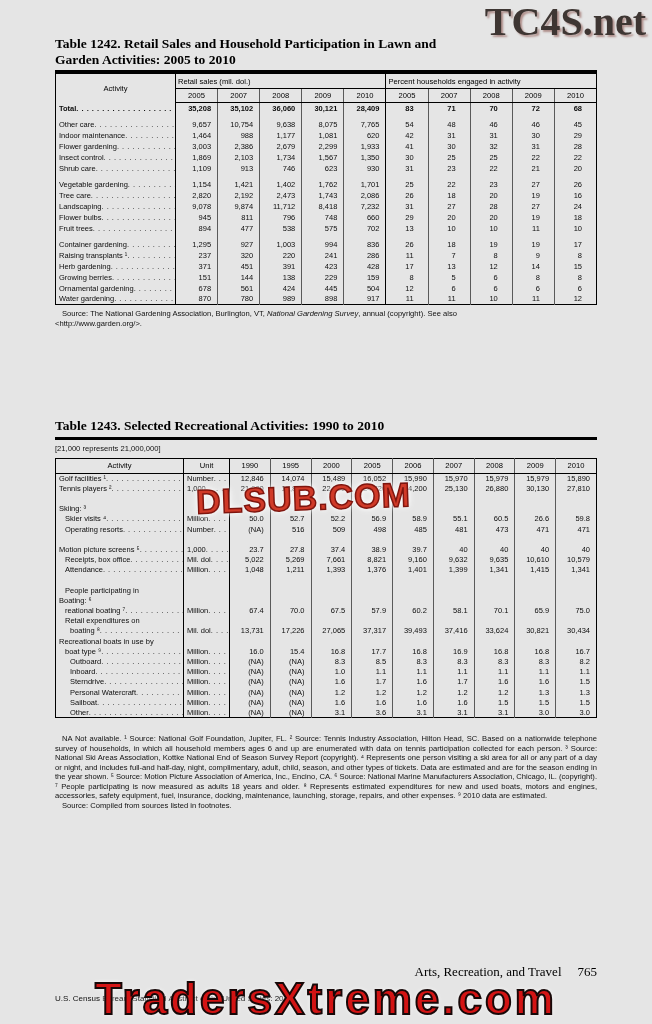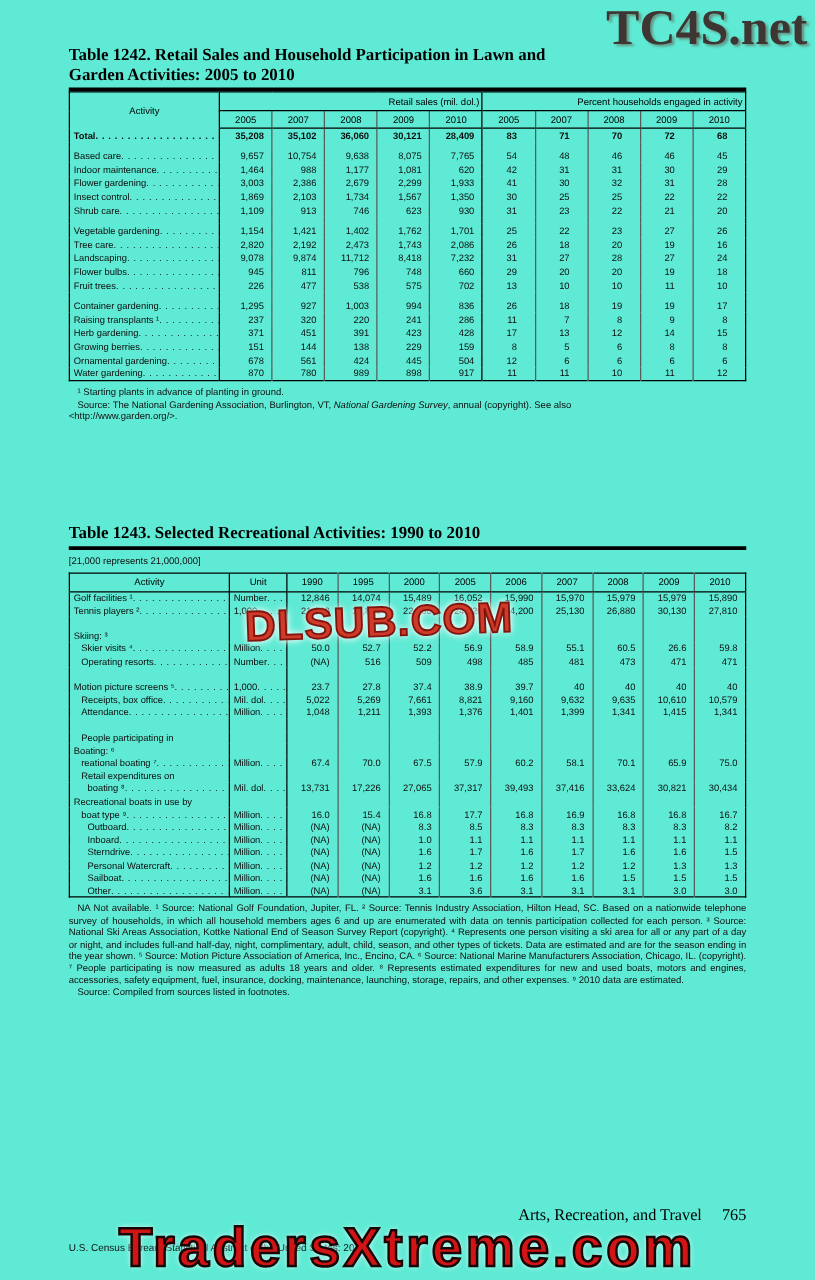--- a/index.html
+++ b/index.html
@@ -1,59 +1,59 @@
 <!DOCTYPE html>
 <html><head>
 <meta charset="utf-8">
 <style>
   *{margin:0;padding:0;box-sizing:border-box}
   html,body{width:652px;height:1024px}
   body{position:relative;background:#ffffff;font-family:"Liberation Sans",sans-serif;color:#101010;overflow:hidden}
-  .page{position:absolute;inset:0;background:#5eead4}
+  .page{position:absolute;inset:0;background:#e5e5e5}
 
   .sec{position:absolute;left:55px;width:542px}
   #sec1242{top:36px}
   #sec1243{top:418px}
 
   .ttl{font-family:"Liberation Serif",serif;font-weight:bold;font-size:13.5px;line-height:15.5px;color:#000}
   .ttl span{display:block}
   .rule{height:3px;background:#000;margin-top:3px}
   .note{font-size:7.6px;line-height:9px;margin:4px 0 5px;color:#101010}
 
   table{border-collapse:collapse;width:100%;table-layout:fixed;border:1px solid #000}
   th{font-weight:normal;font-size:7.6px;color:#000}
   td{font-size:7.5px;line-height:9px;color:#0d0d0d;vertical-align:middle;height:11px;padding:0}
   #t1243 td{height:10.2px}
   tr.spacer td{height:5px}
   tr.bold td{font-weight:bold}
 
   .acth{border-right:1px solid #000;text-align:center;vertical-align:middle;padding:2px 0}
   .unith{border-right:1px solid #000;text-align:center;padding:2px 0}
-  .grph{border-bottom:1px solid #000;text-align:right;padding:2.5px 2px}
+  .grph{border-bottom:1px solid #000;text-align:left;padding:2.5px 2px}
   .gsep{border-left:1px solid #000 !important}
   .yrs th{text-align:center;padding:2px 0;border-bottom:1px solid #000}
   .yrs th + th{border-left:1px solid #5a5a5a}
   #t1243 thead th{border-bottom:1px solid #000;padding:2.5px 0;text-align:center}
   #t1243 thead th.yh + th.yh{border-left:1px solid #5a5a5a}
 
   td.lblcell{border-right:1px solid #000;overflow:hidden}
   td.unitcell{border-right:1px solid #000;overflow:hidden}
   td.num{text-align:right;padding-right:6px;border-left:1px solid #5a5a5a}
   td.lblcell + td.num, td.unitcell + td.num{border-left:none}
   #t1242 td:nth-child(7){border-left:1px solid #000}
   #t1242 td.num:nth-child(n+7){padding-right:14px}
 
   .lw{display:flex;overflow:hidden;white-space:nowrap;padding-left:3px;align-items:center}
   .lw .dots{flex:1;overflow:hidden;letter-spacing:0.5px}
   .lw.ind1{padding-left:9px}
   .lw.ind2{padding-left:14px}
 
   .fnotes{margin-top:4px;font-size:7.6px;line-height:9.5px;color:#101010}
   .fn-indent{text-indent:7px}
-  .fnp{margin-top:4px;font-size:7.6px;line-height:9.5px;text-align:justify;text-indent:7px;color:#101010}
+  .fnp{margin-top:16px;font-size:7.6px;line-height:9.5px;text-align:justify;text-indent:7px;color:#101010}
   .fn-src{text-indent:7px;font-size:7.6px;line-height:9.5px}
 
   .footer-right{position:absolute;right:55px;top:964px;font-family:"Liberation Serif",serif;font-size:13px;color:#000}
   .footer-right .pgnum{margin-left:16px}
   .footer-left{position:absolute;left:55px;top:994px;font-size:8px;color:#101010}
 
   .wm{position:absolute;font-weight:bold;pointer-events:none;white-space:nowrap;z-index:10}
   .wm-top{top:-2px;right:6px;font-family:"Liberation Serif",serif;font-size:40px;color:#3e3633;
           text-shadow:2px 2px 2px rgba(110,40,30,0.45)}
   .wm-mid{top:479px;left:196px;font-size:34px;letter-spacing:1px;color:#d03a28;
@@ -127,21 +127,21 @@
             <td class="num"></td>
             <td class="num"></td>
             <td class="num"></td>
             <td class="num"></td>
             <td class="num"></td>
             <td class="num"></td>
           </tr>
           <tr>
             <td class="lblcell">
               <div class="lw">
-                <span>Based care</span>
+                <span>Other care</span>
                 <span class="dots"> . . . . . . . . . . . . . . . . . . . . . . . . . . . . . . . . . . . . . . . . . . . . . . . . . . . . . . . . . . . .</span>
               </div>
             </td>
             <td class="num">9,657</td>
             <td class="num">10,754</td>
             <td class="num">9,638</td>
             <td class="num">8,075</td>
             <td class="num">7,765</td>
             <td class="num">54</td>
             <td class="num">48</td>
@@ -306,21 +306,21 @@
             <td class="num">19</td>
             <td class="num">18</td>
           </tr>
           <tr>
             <td class="lblcell">
               <div class="lw">
                 <span>Fruit trees</span>
                 <span class="dots"> . . . . . . . . . . . . . . . . . . . . . . . . . . . . . . . . . . . . . . . . . . . . . . . . . . . . . . . . . . . .</span>
               </div>
             </td>
-            <td class="num">226</td>
+            <td class="num">894</td>
             <td class="num">477</td>
             <td class="num">538</td>
             <td class="num">575</td>
             <td class="num">702</td>
             <td class="num">13</td>
             <td class="num">10</td>
             <td class="num">10</td>
             <td class="num">11</td>
             <td class="num">10</td>
           </tr>
@@ -442,21 +442,20 @@
             <td class="num">11</td>
             <td class="num">11</td>
             <td class="num">10</td>
             <td class="num">11</td>
             <td class="num">12</td>
           </tr>
         </tbody>
     </table>
 
     <div class="fnotes">
-      <div class="fn-indent">¹ Starting plants in advance of planting in ground.</div>
       <div class="fn-indent"><span>Source: The National Gardening Association, Burlington, VT, </span><i>National Gardening Survey</i><span>, annual (copyright). See also</span></div>
       <div>&lt;http://www.garden.org/&gt;.</div>
     </div>
   </section>
 
   <section class="sec" id="sec1243">
     <div class="ttl">
       <span>Table 1243. Selected Recreational Activities: 1990 to 2010</span>
     </div>
     <div class="rule"></div>

